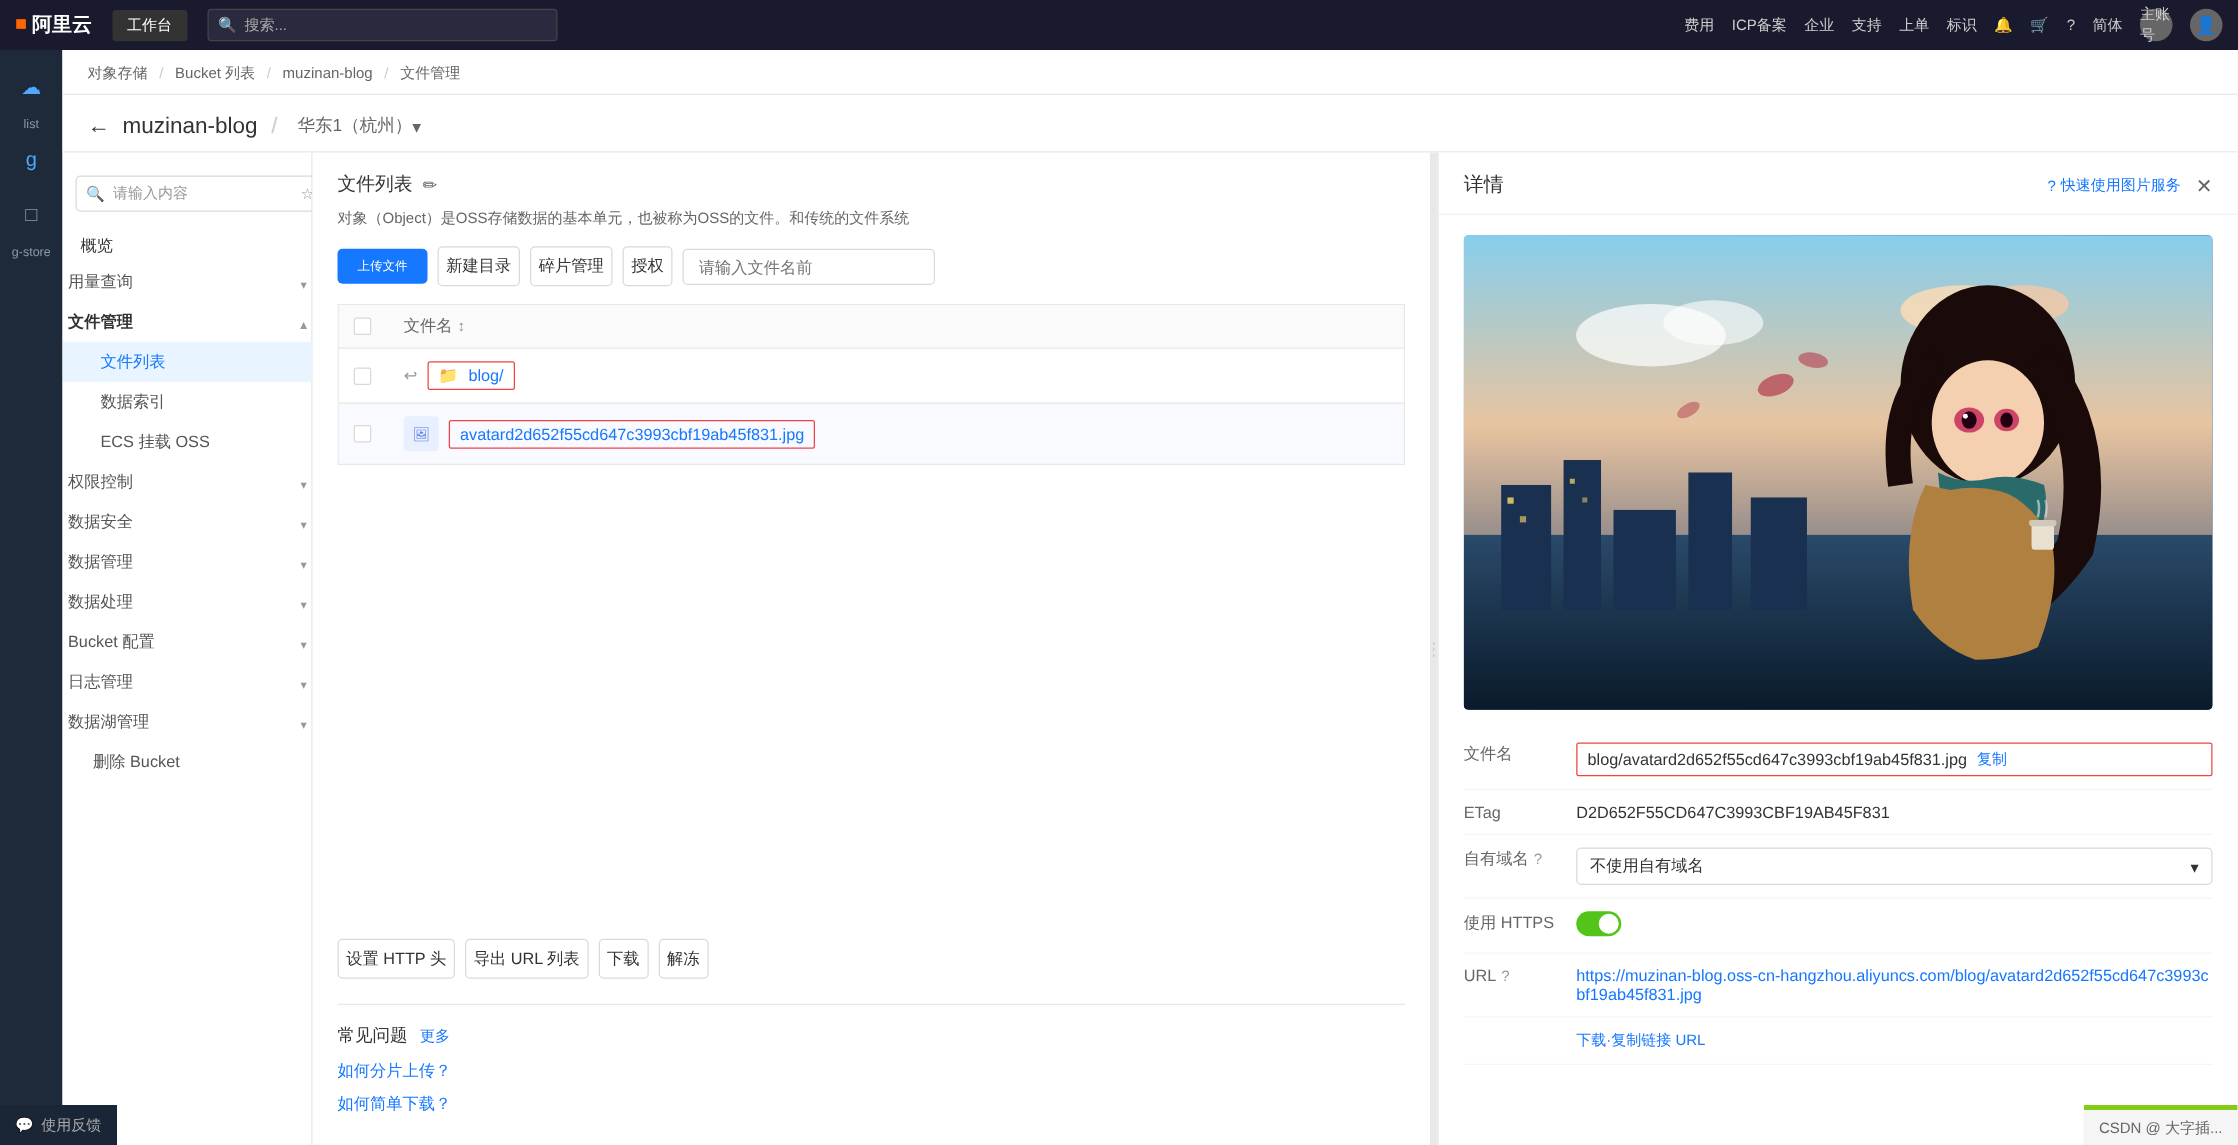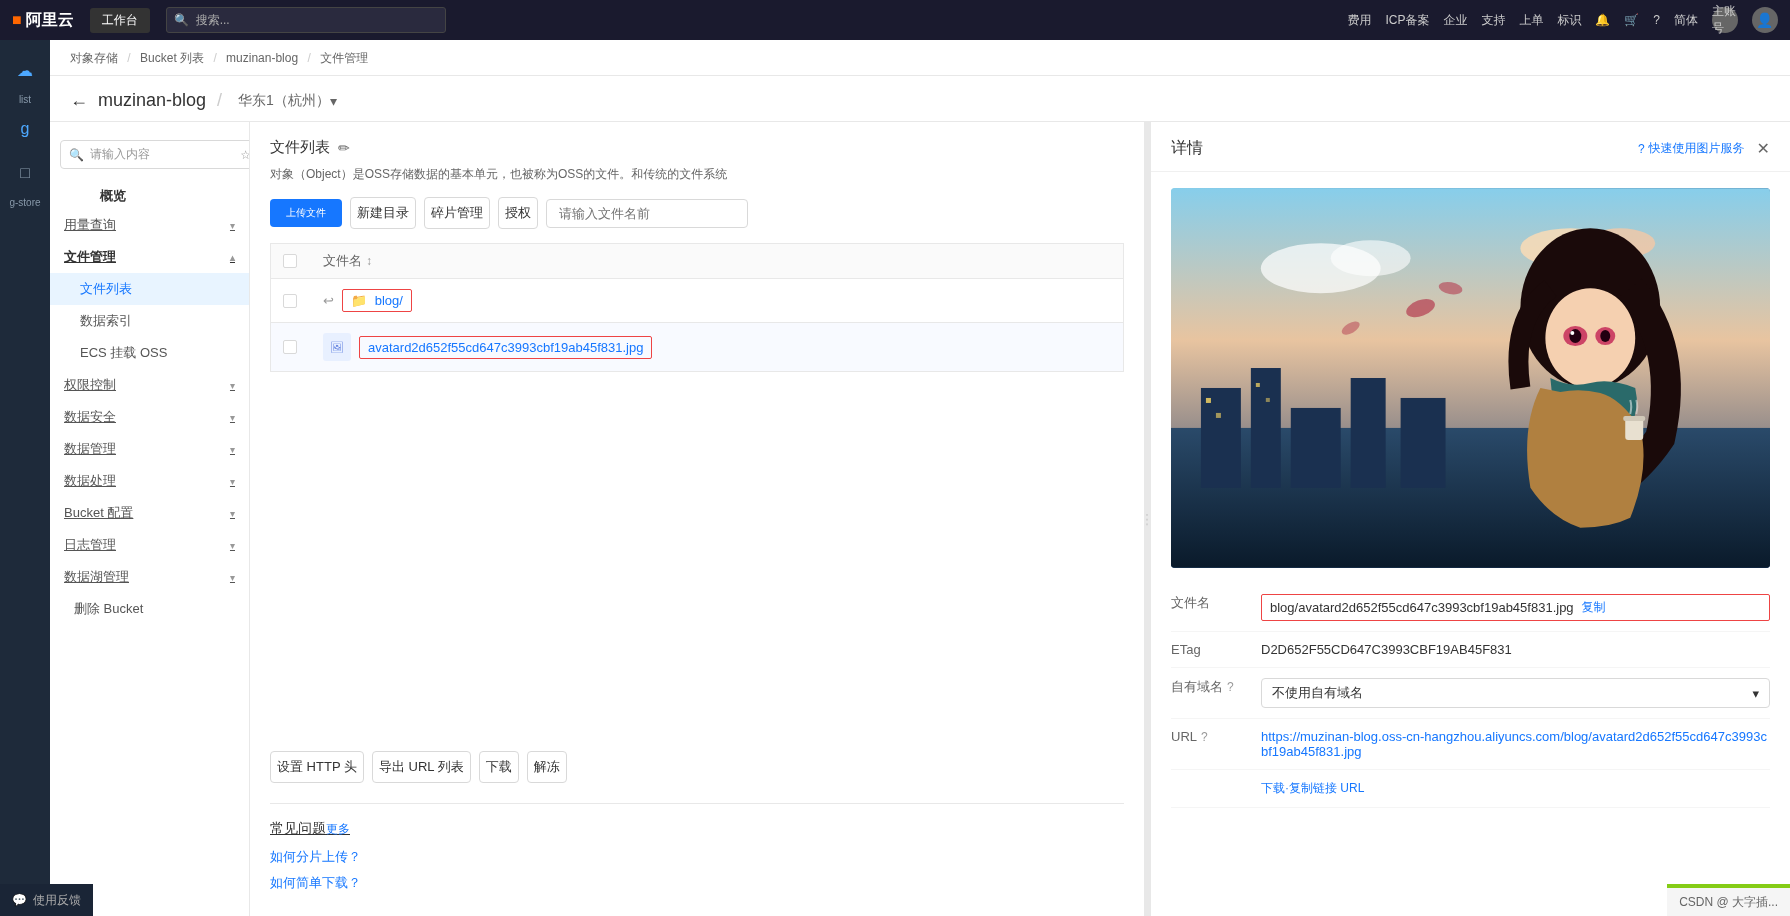--- a/index.html
+++ b/index.html
@@ -180,45 +180,43 @@
       padding: 5px 8px;
       font-size: 12px;
       display: flex;
       align-items: center;
       gap: 6px;
       color: #999;
       cursor: text;
     }
     .left-nav .nav-group-title {
       font-size: 13px;
-      font-weight: 700;
+      font-weight: 400;
       padding: 8px 14px 4px;
       color: #333;
-      margin-left: 36px;
     }
     .left-nav .nav-item {
       padding: 7px 14px 7px 24px;
       font-size: 13px;
       color: #555;
       cursor: pointer;
       display: flex;
       align-items: center;
       justify-content: space-between;
     }
     .left-nav .nav-item.active { color: #1677ff; background: #e8f4ff; font-weight: 500; }
     .left-nav .nav-item.sub { padding-left: 30px; }
     .left-nav .nav-group-header {
-      padding: 7px 14px;
+      padding: 7px 4px;
       font-size: 13px;
       color: #555;
       cursor: pointer;
       display: flex;
-      align-items: center;
+      align-items: flex-end;
       justify-content: space-between;
-      text-decoration: underline;
     }
     .chevron { font-size: 10px; color: #999; }
 
     
     .file-area {
       flex: 1;
       display: flex;
       flex-direction: column;
       overflow: hidden;
       padding: 16px 20px;
@@ -355,22 +353,22 @@
     .faq-section {
       margin-top: 20px;
       padding-top: 16px;
       border-top: 1px solid #e8e8e8;
     }
     .faq-title {
       font-size: 14px;
       color: #333;
       margin-bottom: 10px;
       display: flex;
-      align-items: center;
-      text-decoration: underline;
+      gap: 10px;
+      align-items: center;
     }
     .faq-more { color: #1677ff; font-size: 12px; cursor: pointer; }
     .faq-link {
       color: #1677ff;
       font-size: 13px;
       cursor: pointer;
       margin-bottom: 8px;
       display: block;
       text-decoration: none;
     }
@@ -878,20 +876,26 @@
               <span class="question-icon">?</span>
             </div>
             <div class="detail-value">
               <div class="select-dropdown">
                 <span>不使用自有域名</span>
                 <span>▾</span>
               </div>
             </div>
           </div>
 
+          <div class="detail-row">
+            <div class="detail-label">使用 HTTPS</div>
+            <div class="detail-value">
+              <div class="toggle-switch"></div>
+            </div>
+          </div>
 
           <div class="detail-row">
             <div class="detail-label">
               <span>URL</span>
               <span class="question-icon">?</span>
             </div>
             <div class="detail-value">
               <a style="color:#1677ff; word-break:break-all;">https://muzinan-blog.oss-cn-hangzhou.aliyuncs.com/blog/avatard2d652f55cd647c3993cbf19ab45f831.jpg</a>
             </div>
           </div>

